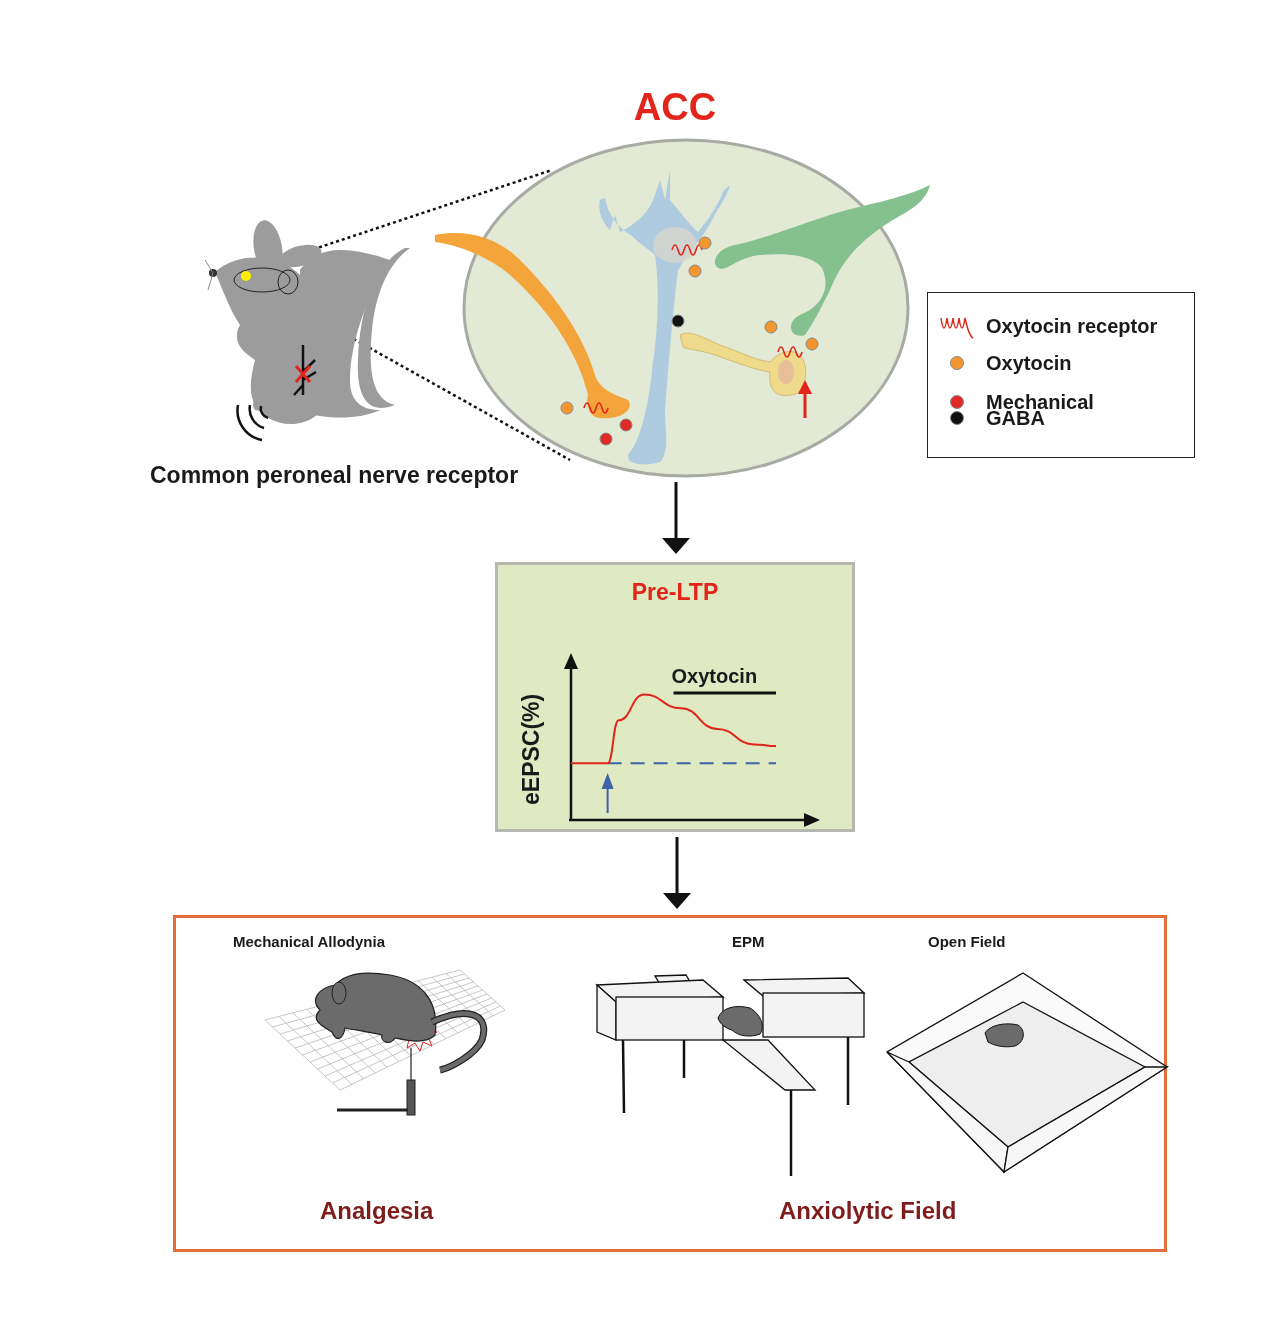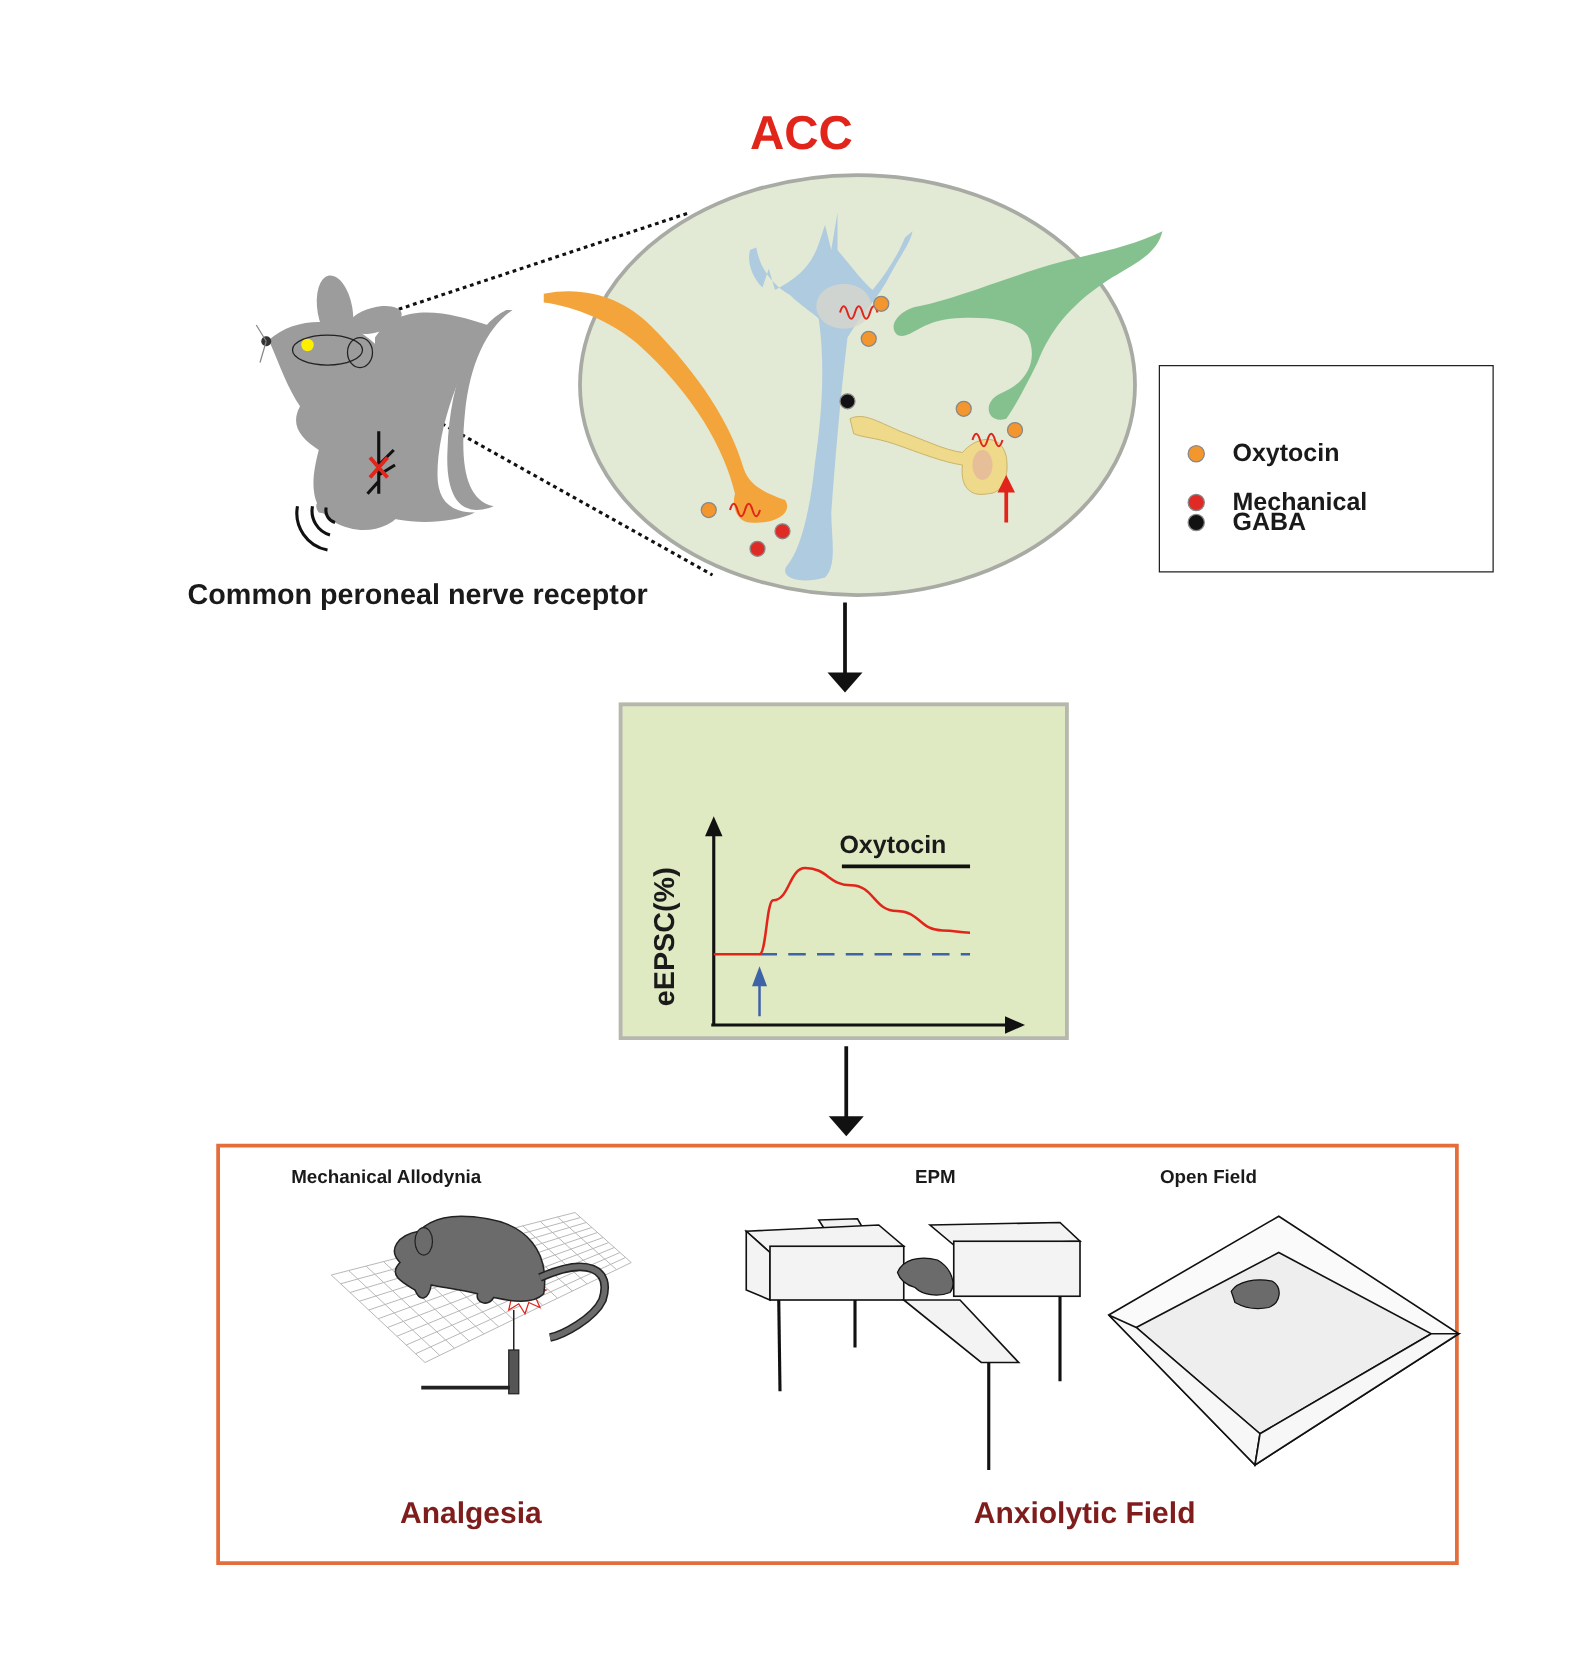--- a/index.html
+++ b/index.html
@@ -1,20 +1,20 @@
 <!DOCTYPE html>
 <html><head>
 <meta charset="utf-8">
 <style>
   html, body { margin: 0; padding: 0; background: #ffffff; }
   body { width: 1270px; height: 1343px; position: relative; overflow: hidden;
          font-family: "Liberation Sans", sans-serif; }
   .abs { position: absolute; }
   .txt { font-family: "Liberation Sans", sans-serif; font-weight: bold; white-space: nowrap; }
-  #acc-title { left: 600px; top: 86px; width: 150px; font-size: 38px; color: #e1251b; }
+  #acc-title { left: 600px; top: 86px; width: 150px; text-align: center; font-size: 38px; color: #e1251b; }
   #nerve-label { left: 150px; top: 462px; font-size: 23px; color: #1a1a1a; }
   #legend { left: 927px; top: 292px; width: 268px; height: 166px; border: 1.5px solid #222; background: #fff; box-sizing: border-box; }
   .legend-item { position: absolute; left: 0; height: 30px; display: flex; align-items: center; }
   .legend-sym { width: 58px; display: flex; justify-content: center; align-items: center; }
   .legend-label { font-size: 20px; color: #1a1a1a; font-weight: bold; }
   .dot { width: 14px; height: 14px; border-radius: 50%; border: 1px solid #888; box-sizing: border-box; }
   #ltp-box { left: 495px; top: 562px; width: 360px; height: 270px; background: #dfe9c2; border: 3px solid #b6b8b0; box-sizing: border-box; }
   #ltp-title { left: 0; top: 14px; width: 100%; text-align: center; font-size: 23px; color: #e1251b; }
   #ylabel { left: 20px; top: 120px; transform: rotate(-90deg); transform-origin: left top; font-size: 23px; color: #1a1a1a; }
   #oxy-label { left: 200px; top: 100px; font-size: 20px; color: #1a1a1a; }
@@ -88,20 +88,28 @@
   <g>
     <line x1="676" y1="482" x2="676" y2="540" stroke="#111" stroke-width="3"></line>
     <polygon points="662,538 690,538 676,554" fill="#111"></polygon>
   </g>
 </svg>
 
 <div class="abs txt" id="acc-title">ACC</div>
 <div class="abs txt" id="nerve-label">Common peroneal nerve receptor</div>
 
 <div class="abs" id="legend">
+  <div class="legend-item" style="top:18px">
+    <span class="legend-sym">
+      <svg width="40" height="28">
+          <path d="M4 6 q3 20 6 0 q3 20 6 0 q3 20 6 0 q3 20 6 0 q4 18 8 20" fill="none" stroke="#e1251b" stroke-width="1.5"></path>
+        </svg>
+    </span>
+    <span class="legend-label">Oxytocin receptor</span>
+  </div>
   <div class="legend-item" style="top:55px">
     <span class="legend-sym">
         <span class="dot" style="background:#f4962e"></span>
       </span>
     <span class="legend-label">Oxytocin</span>
   </div>
   <div class="legend-item" style="top:94px">
     <span class="legend-sym">
         <span class="dot" style="background:#e02a26"></span>
       </span>
@@ -109,20 +117,21 @@
   </div>
   <div class="legend-item" style="top:110px">
     <span class="legend-sym">
         <span class="dot" style="background:#111"></span>
       </span>
     <span class="legend-label">GABA</span>
   </div>
 </div>
 
 <div class="abs" id="ltp-box">
+  <div class="abs txt" id="ltp-title">Pre-LTP</div>
   <svg class="abs" style="left:0;top:0" width="354" height="264" id="ltp-chart">
     <g>
       <line x1="73" y1="255" x2="73" y2="100" stroke="#111" stroke-width="2.5"></line>
       <polygon points="66,104 80,104 73,88" fill="#111"></polygon>
     </g>
     <g>
       <line x1="71" y1="255" x2="310" y2="255" stroke="#111" stroke-width="2.5"></line>
       <polygon points="306,248 306,262 322,255" fill="#111"></polygon>
     </g>
     <line id="drug-bar" stroke="#111" stroke-width="3" x1="175.51612903225805" x2="278.0322580645161" y1="128" y2="128"></line>

